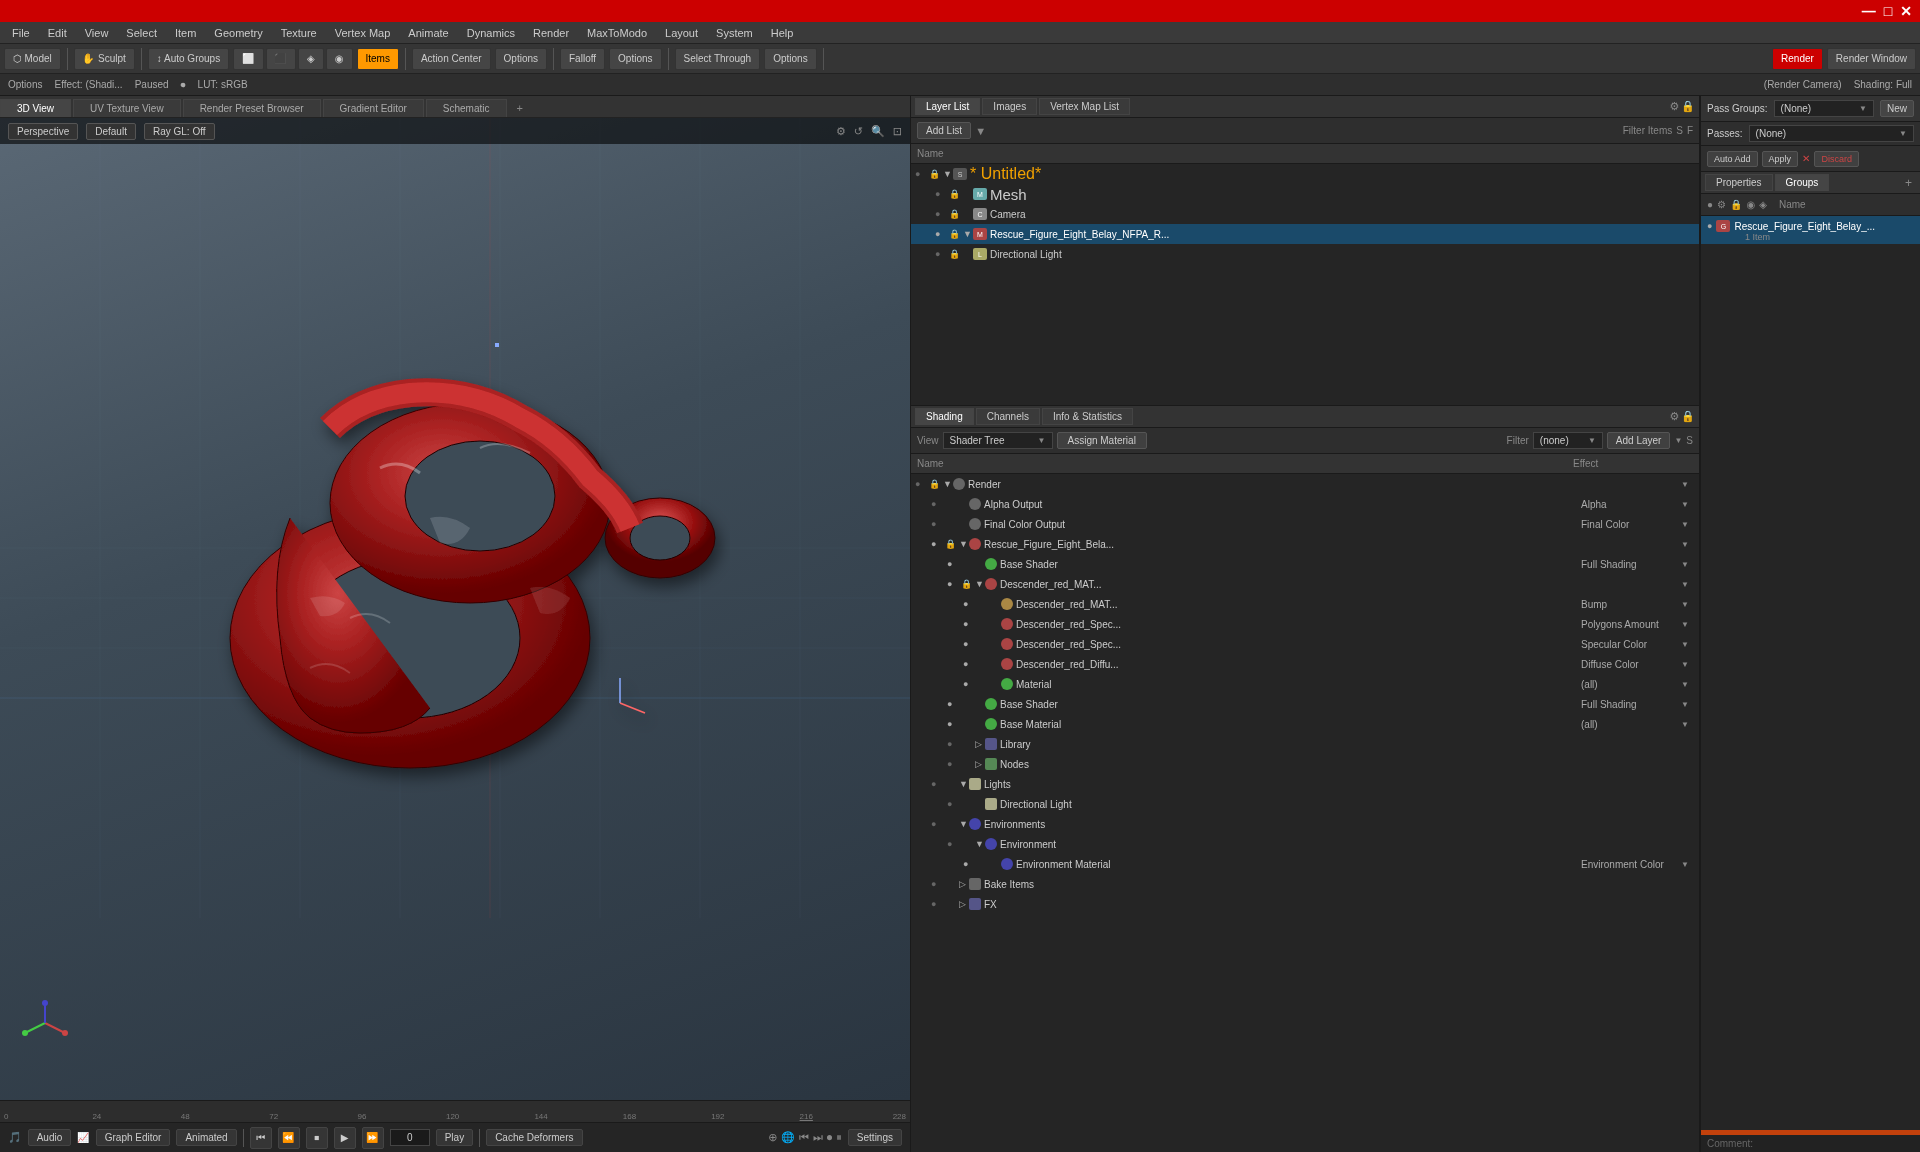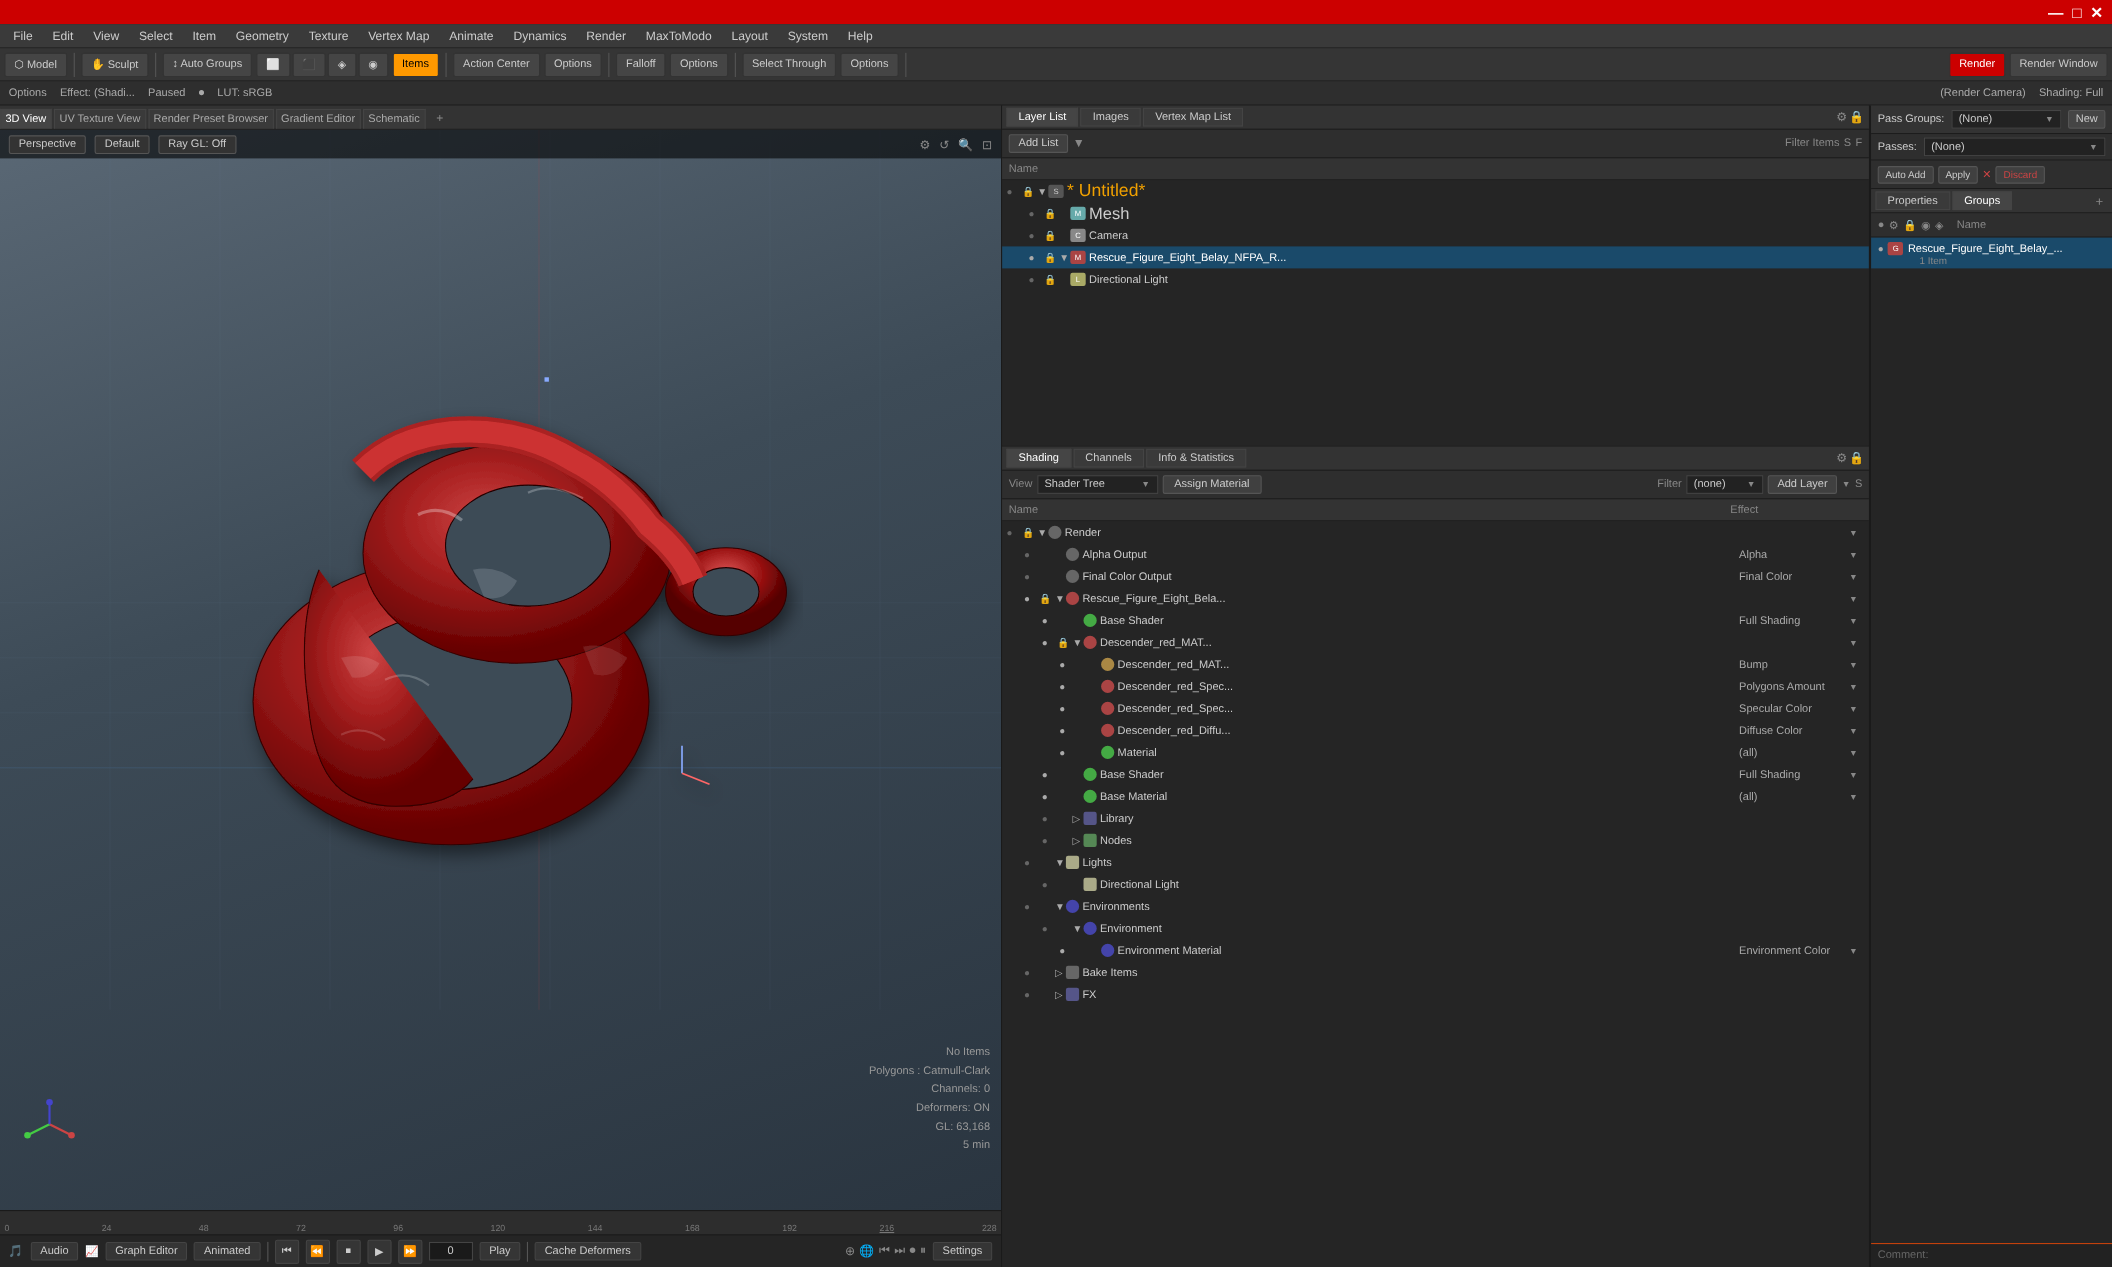--- a/index.html
+++ b/index.html
@@ -23,21 +23,21 @@
     .toolbar-sep { width: 1px; height: 22px; background: #555; margin: 0 2px; }
 
     
     #optionsbar { height: 22px; background: #2e2e2e; display: flex; align-items: center; padding: 0 8px; gap: 12px; border-bottom: 1px solid #1a1a1a; font-size: 10px; color: #aaa; }
 
     
     #main { display: flex; height: calc(1152px - 22px - 22px - 30px - 22px - 22px - 22px); }
 
     
     #view-tabs { height: 22px; background: #333; display: flex; align-items: flex-end; border-bottom: 1px solid #222; }
-    .view-tab { padding: 3px 4px; background: #3a3a3a; border: 1px solid #444; border-bottom: none; color: #aaa; font-size: 10px; cursor: pointer; margin-right: 2px; }
+    .view-tab { padding: 3px 16px; background: #3a3a3a; border: 1px solid #444; border-bottom: none; color: #aaa; font-size: 10px; cursor: pointer; margin-right: 2px; }
     .view-tab.active { background: #454545; color: #fff; }
     .view-tab-add { padding: 3px 8px; color: #888; cursor: pointer; }
 
     
     #viewport { flex: 1; background: #1a1a1a; position: relative; overflow: hidden; }
     #viewport-header { height: 26px; background: rgba(0,0,0,0.5); display: flex; align-items: center; padding: 0 8px; gap: 8px; }
     .vp-btn { padding: 2px 8px; background: #333; border: 1px solid #555; color: #ccc; font-size: 10px; cursor: pointer; border-radius: 2px; }
     #viewport-bg { position: absolute; inset: 0; background: linear-gradient(135deg, #5a6a7a 0%, #3a4a5a 50%, #2a3a4a 100%); }
     .panel-tab { padding: 2px 10px; background: #3a3a3a; border: 1px solid #444; color: #ccc; font-size: 10px; cursor: pointer; }
     .panel-tab.active { background: #454545; color: #fff; border-bottom-color: #454545; }
@@ -232,28 +232,20 @@
             <path d="M 400 270 Q 420 265 440 280 Q 430 300 410 295 Z" fill="rgba(255,255,255,0.1)"></path>
             <path d="M 180 280 Q 200 275 215 285 Q 208 300 190 298 Z" fill="rgba(255,255,255,0.12)"></path>
 
             <line x1="490" y1="385" x2="490" y2="360" stroke="#88aaff" stroke-width="1.5"></line>
             <line x1="490" y1="385" x2="515" y2="395" stroke="#ff6666" stroke-width="1.5"></line>
           </g>
         </svg>
 
         <div style="position:absolute;top:225px;left:495px;width:4px;height:4px;background:#88aaff;border-radius:50;"></div>
 
-        <div style="position:absolute;bottom:50px;right:10px;text-align:right;font-size:10px;color:#999;line-height:1.7;">
-          <div>No Items</div>
-          <div>Polygons : Catmull-Clark</div>
-          <div>Channels: 0</div>
-          <div>Deformers: ON</div>
-          <div>GL: 63,168</div>
-          <div>5 min</div>
-        </div>
 
         <div style="position:absolute;bottom:50px;left:20px;">
           <svg width="50" height="50" viewBox="0 0 50 50">
             <line x1="25" y1="25" x2="45" y2="35" stroke="#cc4444" stroke-width="2"></line>
             <line x1="25" y1="25" x2="5" y2="35" stroke="#44cc44" stroke-width="2"></line>
             <line x1="25" y1="25" x2="25" y2="5" stroke="#4444cc" stroke-width="2"></line>
             <circle cx="45" cy="35" r="3" fill="#cc4444"></circle>
             <circle cx="5" cy="35" r="3" fill="#44cc44"></circle>
             <circle cx="25" cy="5" r="3" fill="#4444cc"></circle>
           </svg>
@@ -675,18 +667,18 @@
           <span style="color:#aaa;font-size:9px;">●</span>
           <span style="width:14px;height:12px;background:#a44;border-radius:2px;display:inline-flex;align-items:center;justify-content:center;font-size:7px;color:#fff;">G</span>
           <span style="font-size:10px;color:#fff;">Rescue_Figure_Eight_Belay_...</span>
         </div>
         <div style="padding-left:38px;font-size:9px;color:#888;">1 Item</div>
       </div>
     </div>
 
     <div style="flex:1;background:#252525;"></div>
 
-    <div style="height:22px;background:#222;display:flex;align-items:center;padding:0 6px;border-top:1px solid #c2410c;font-size:10px;color:#666;">
+    <div style="height:22px;background:#222;display:flex;align-items:center;padding:0 6px;border-top:5px solid #c2410c;font-size:10px;color:#666;">
       <span>Comment:</span>
     </div>
   </div>
 
 </div>
 
 </body></html>

